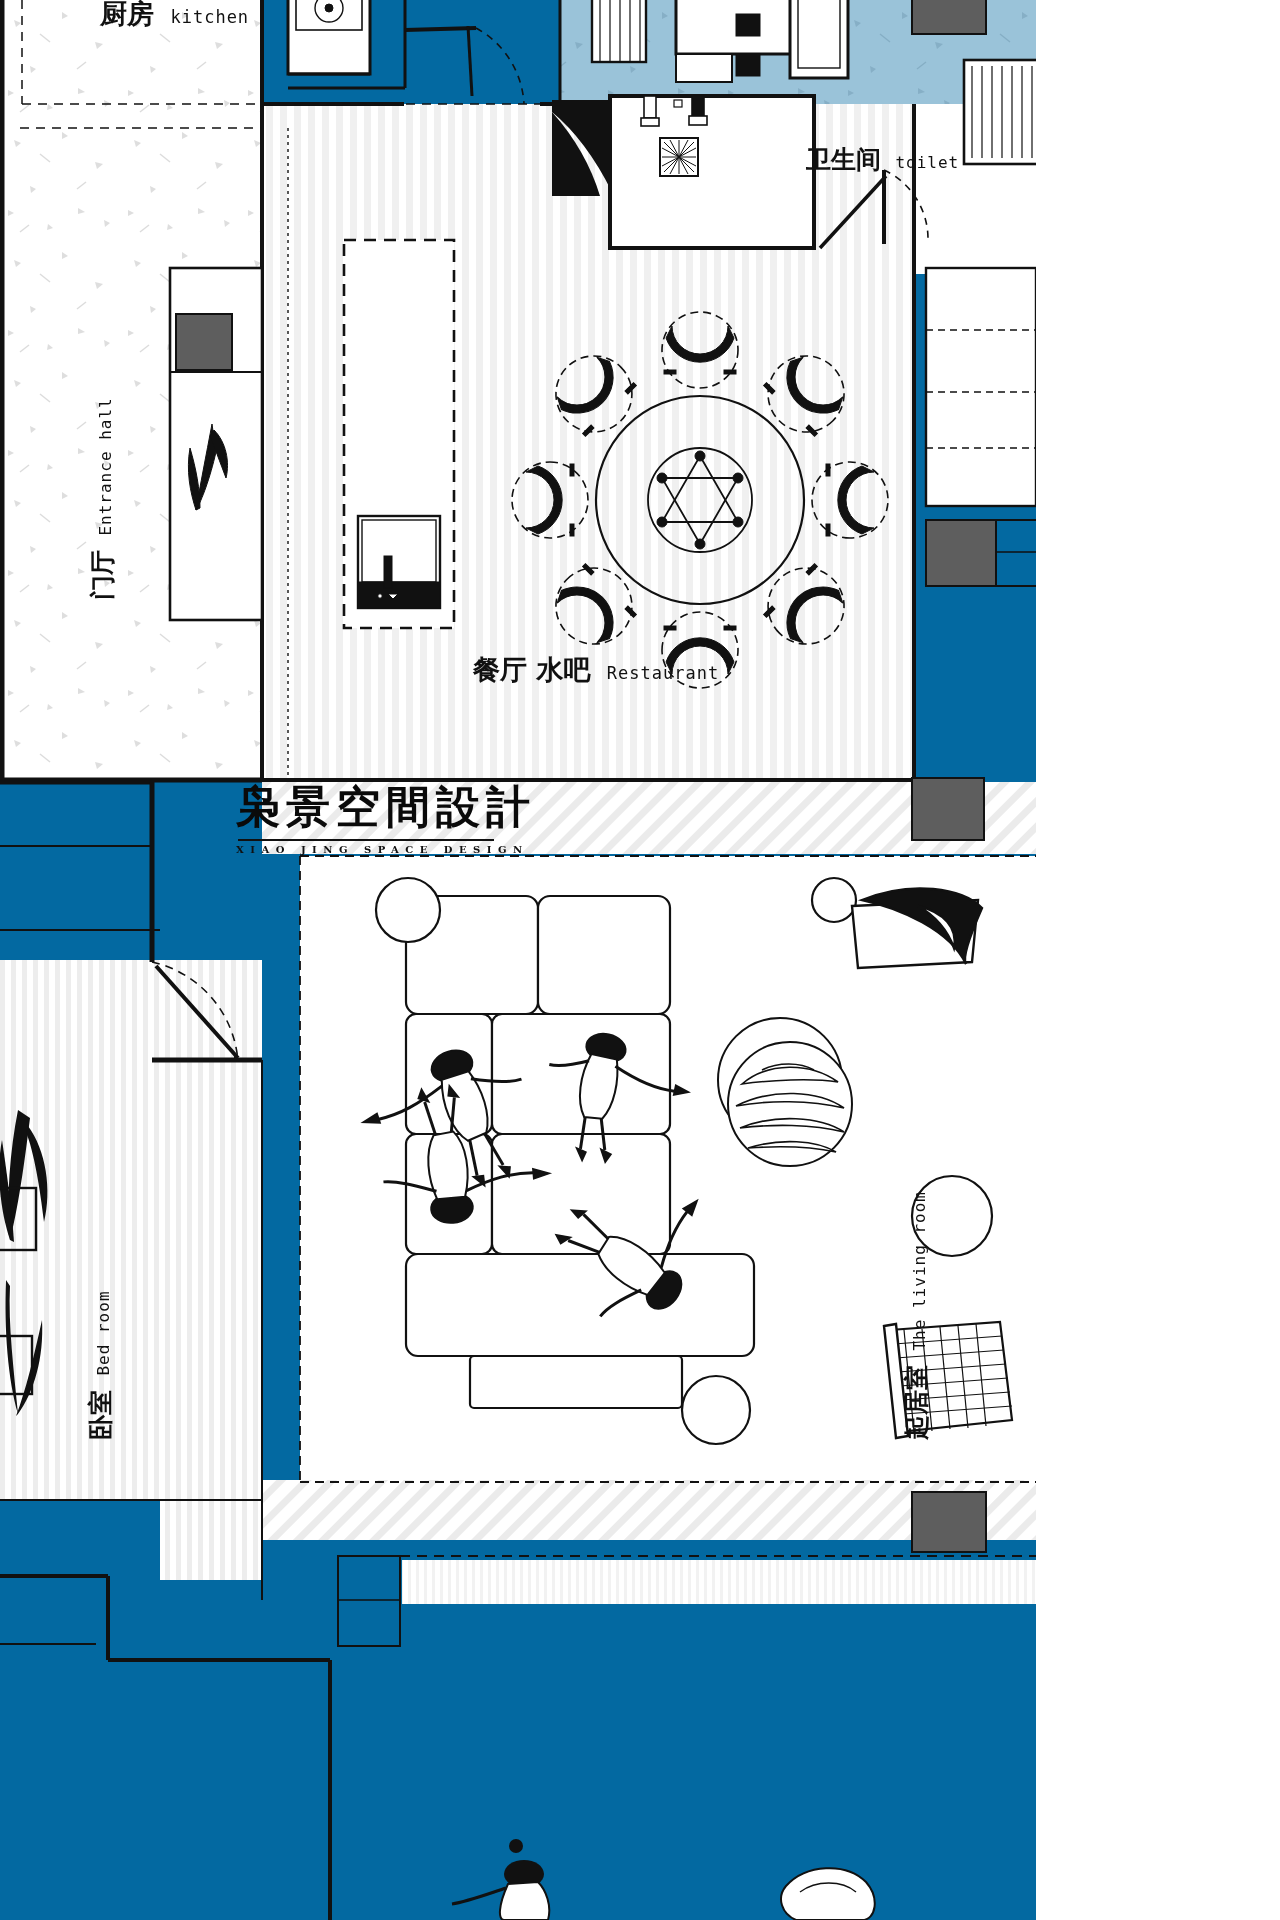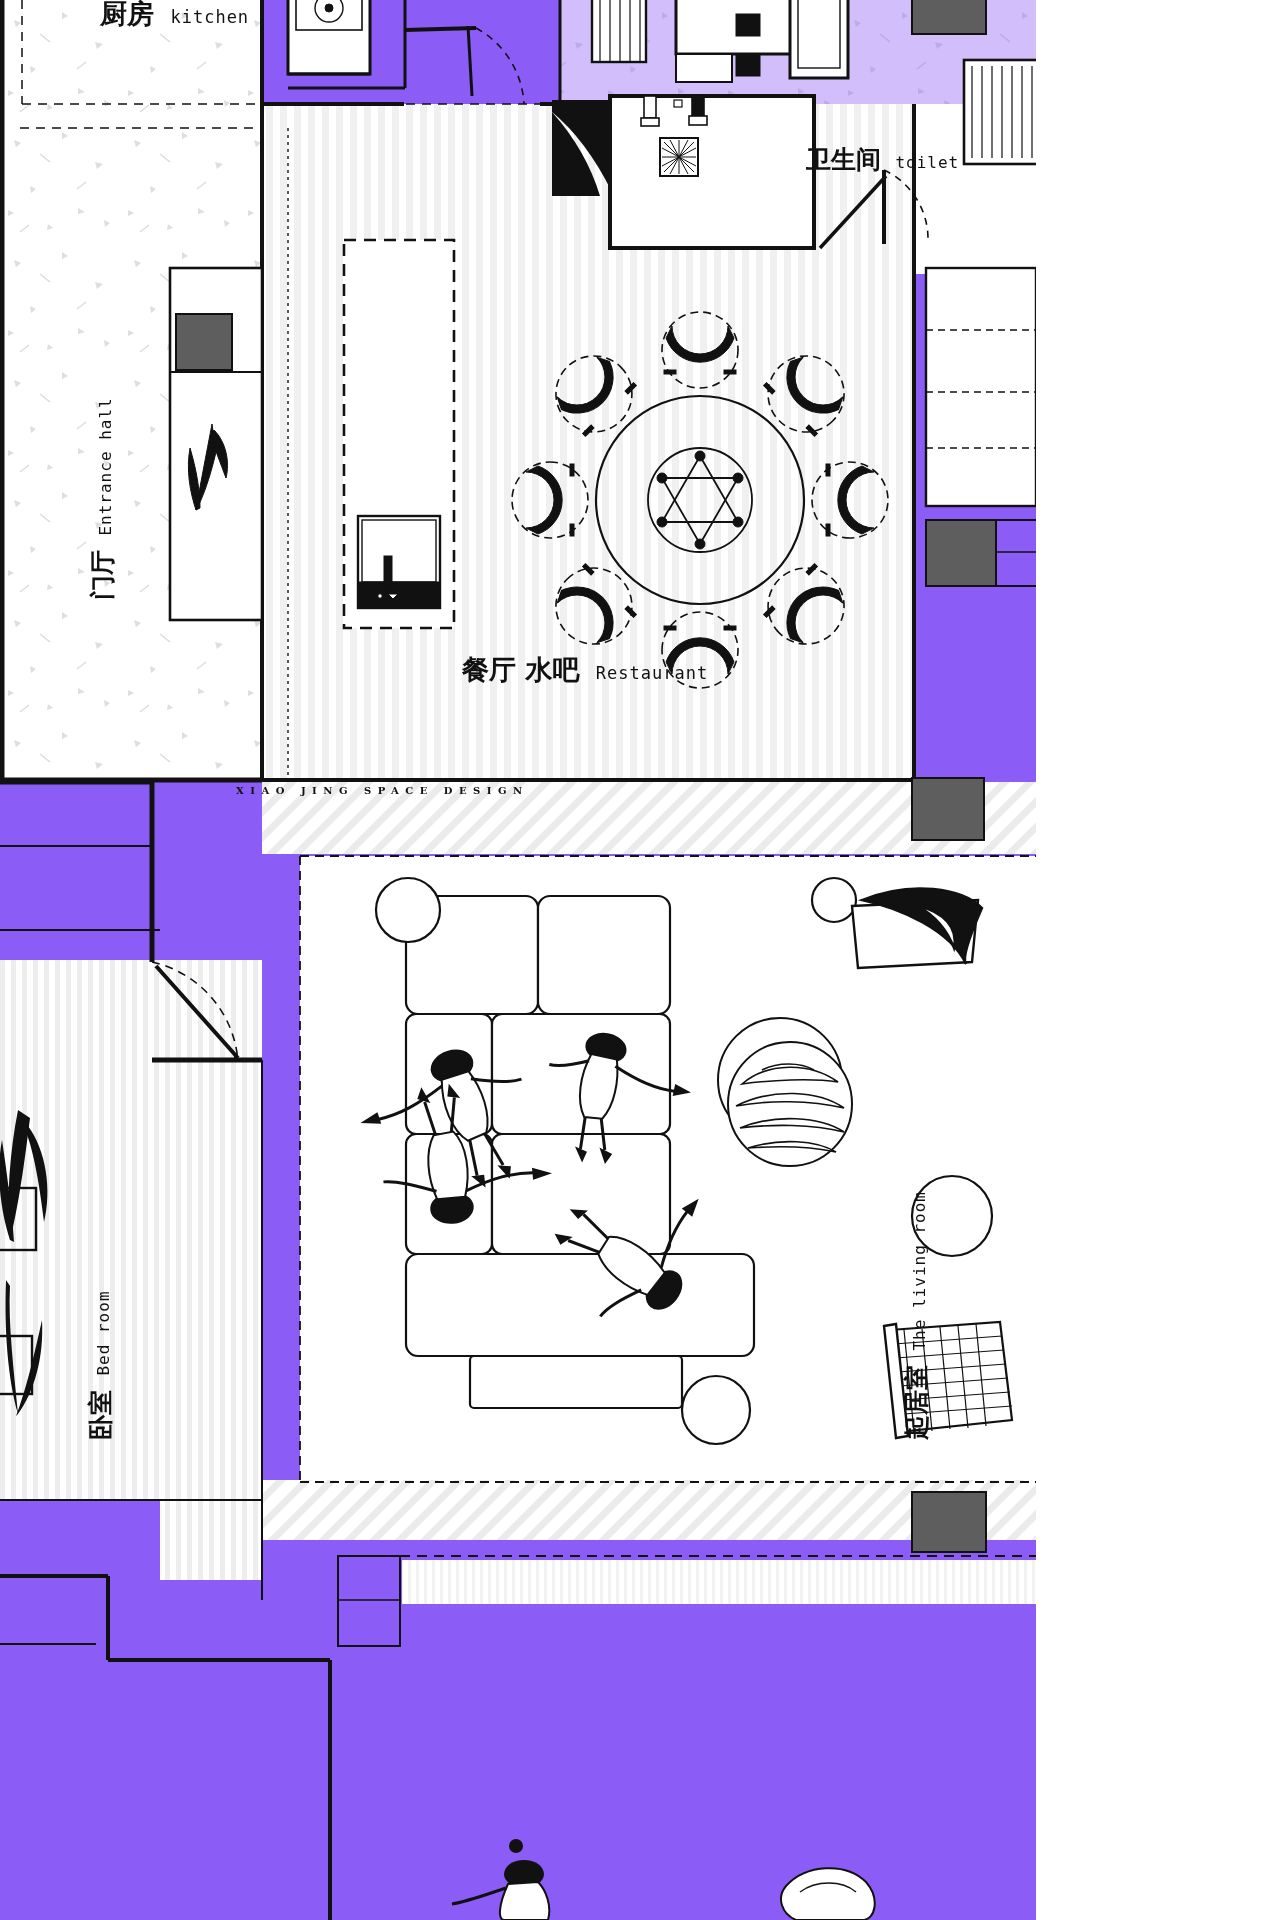--- a/index.html
+++ b/index.html
@@ -1,17 +1,17 @@
 <!DOCTYPE html>
 <html><head>
 <meta charset="utf-8">
 <style>
   html,body{margin:0;padding:0;background:#ffffff;}
   body{font-family:"Liberation Sans", sans-serif;}
-  #plan{position:relative;width:1036px;height:1920px;background:#8b5cf6;overflow:hidden;}
+  #plan{position:relative;width:1036px;height:1920px;background:#0369a1;overflow:hidden;}
   .abs{position:absolute;}
   svg{display:block;}
   .lbl{position:absolute;color:#111;white-space:nowrap;}
   .cjk{font-family:"DejaVu Sans","Liberation Sans",sans-serif;font-weight:600;}
   .lat{font-family:"DejaVu Sans Mono","Liberation Mono",monospace;letter-spacing:1px;}
   .rot90{transform-origin:0 0;transform:rotate(-90deg);}
   .logo-cn{font-family:"DejaVu Serif","Liberation Serif",serif;font-weight:700;font-size:44px;letter-spacing:6px;color:#0a0a0a;}
   .logo-en{font-family:"DejaVu Serif","Liberation Serif",serif;font-weight:700;font-size:10px;letter-spacing:6.5px;color:#111;}
   .sep{background:#111;}
 </style>
@@ -427,33 +427,34 @@
   <div class="lbl" style="left:806px;top:143px;">
     <span class="cjk" style="font-size:25px;text-align:center;">卫生间</span>
     <span class="lat" style="font-size:16px;margin-left:10px;">toilet</span>
   </div>
 
   <div class="lbl rot90" style="left:86px;top:600px;">
     <span class="cjk" style="font-size:25px;">门厅</span>
     <span class="lat" style="font-size:16px;margin-left:10px;">Entrance hall</span>
   </div>
 
-  <div class="lbl" style="left:462px;top:652px;">
+  <div class="lbl" style="left:473px;top:652px;">
     <span class="cjk" style="font-size:27px;">餐厅 水吧</span>
     <span class="lat" style="font-size:17px;margin-left:12px;">Restaurant</span>
   </div>
 
   <div class="lbl rot90" style="left:900px;top:1440px;">
     <span class="cjk" style="font-size:25px;">起居室</span>
     <span class="lat" style="font-size:16px;margin-left:10px;">The living room</span>
   </div>
 
   <div class="lbl rot90" style="left:84px;top:1440px;">
     <span class="cjk" style="font-size:25px;">卧室</span>
     <span class="lat" style="font-size:16px;margin-left:10px;">Bed room</span>
   </div>
 
   <div class="abs" style="left:236px;top:778px;">
+    <div class="logo-cn">枭景空間設計</div>
     <div class="sep" style="width:256px;height:2px;margin:2px 0 3px 2px;"></div>
     <div class="logo-en">XIAO JING SPACE DESIGN</div>
   </div>
 
 </div>
 
 </body></html>

